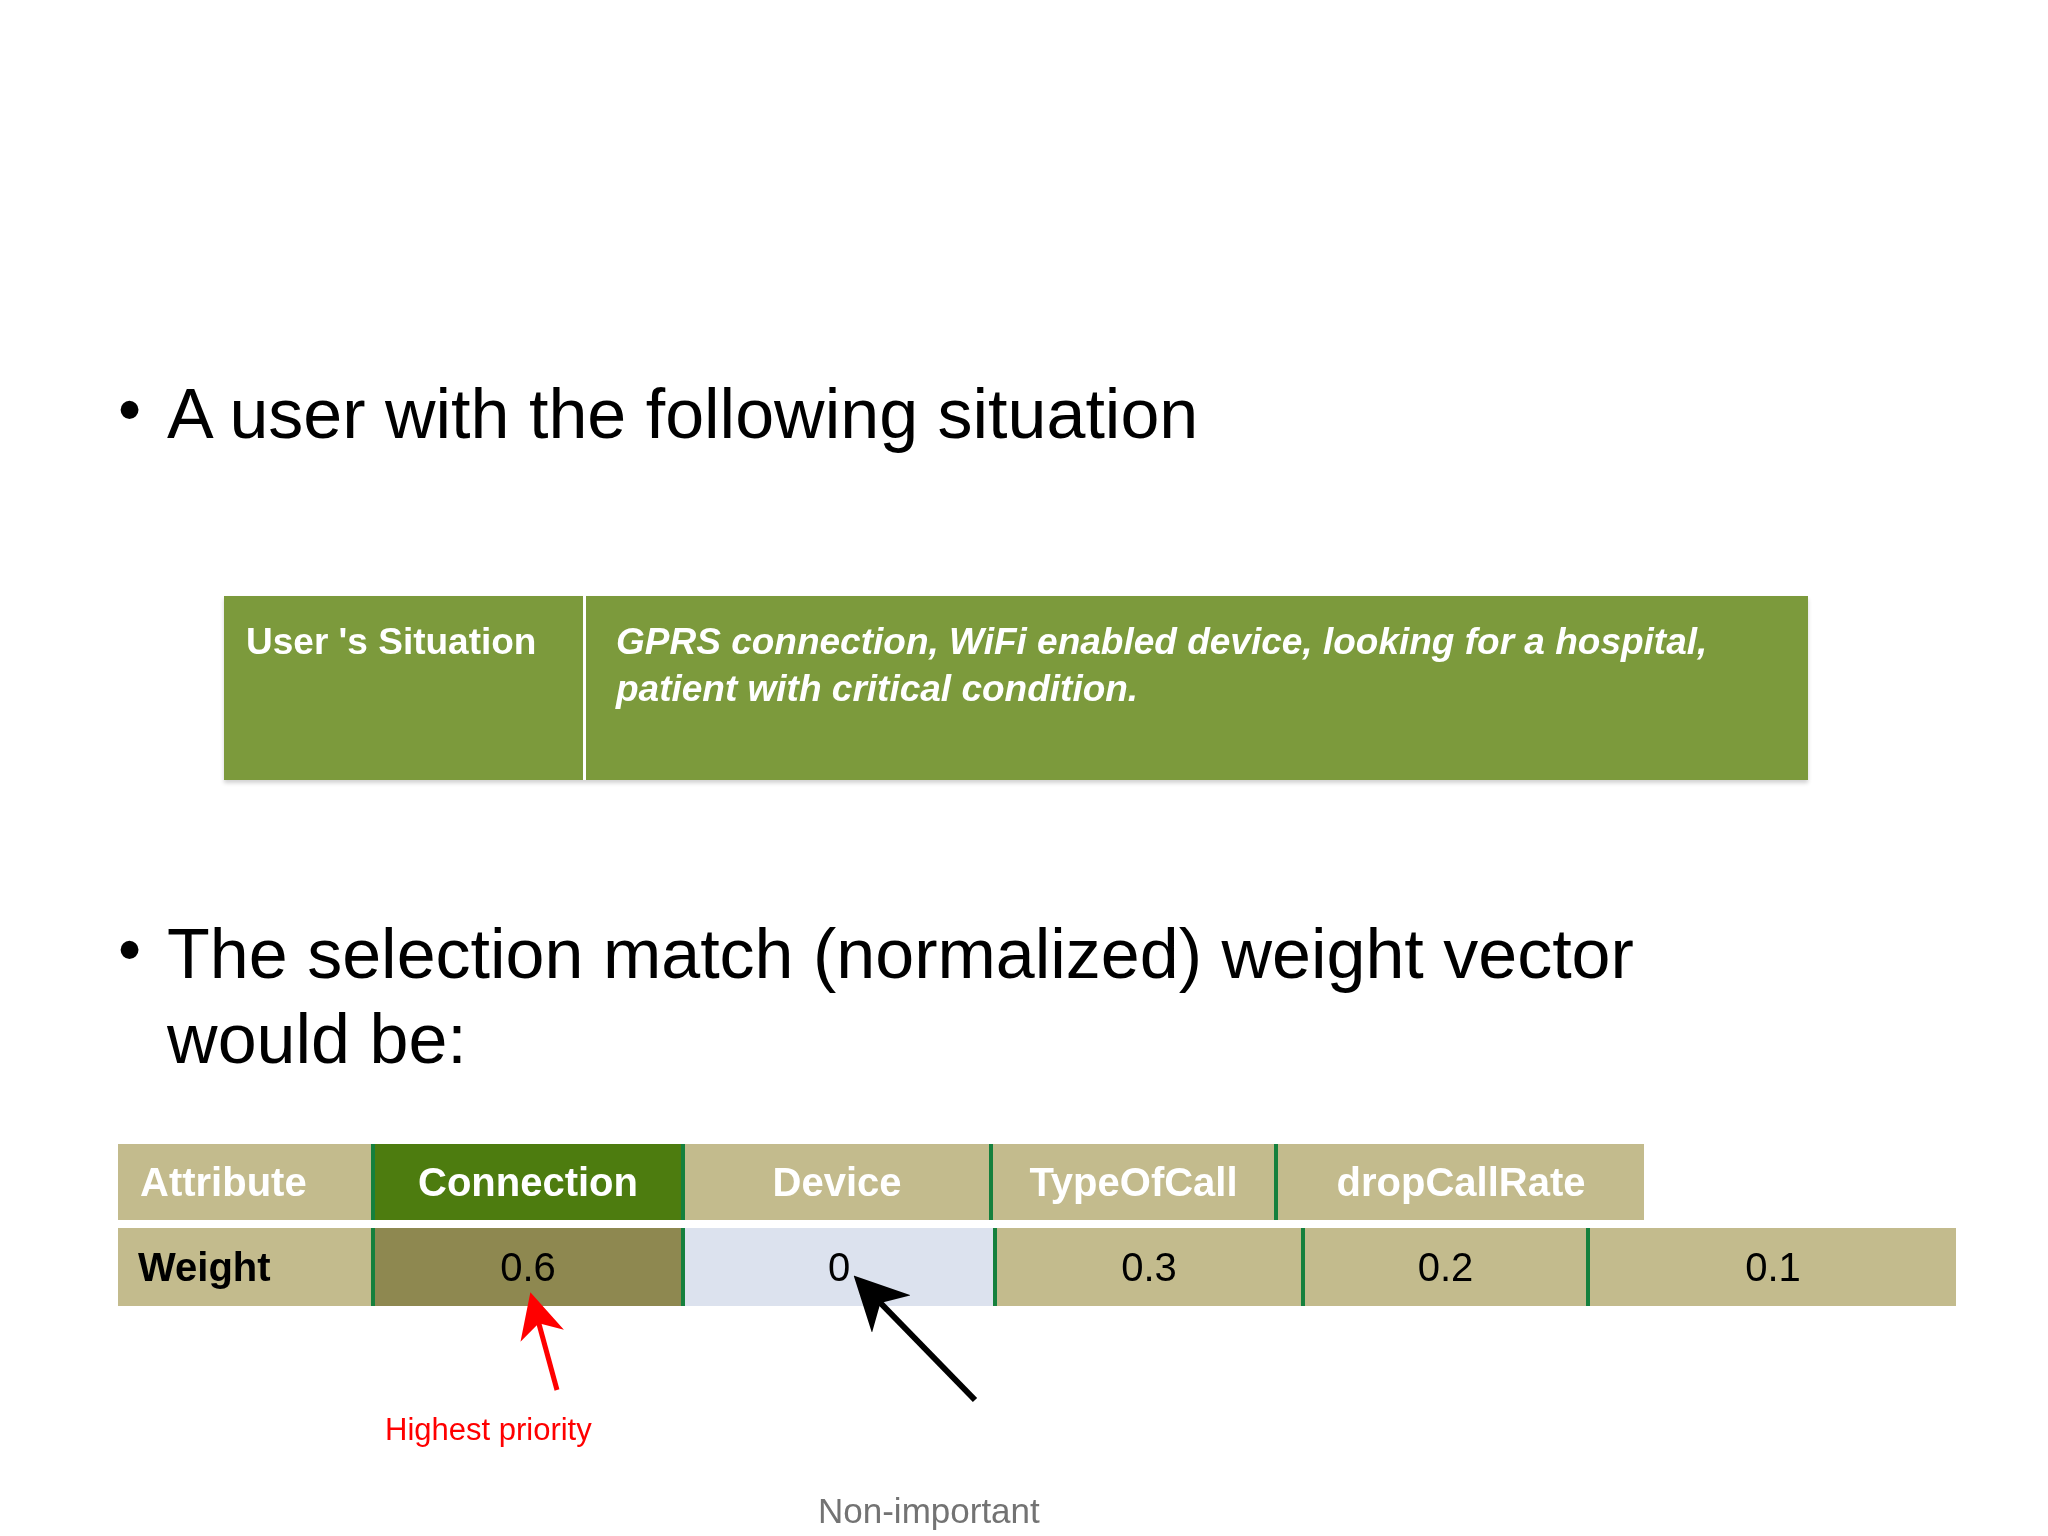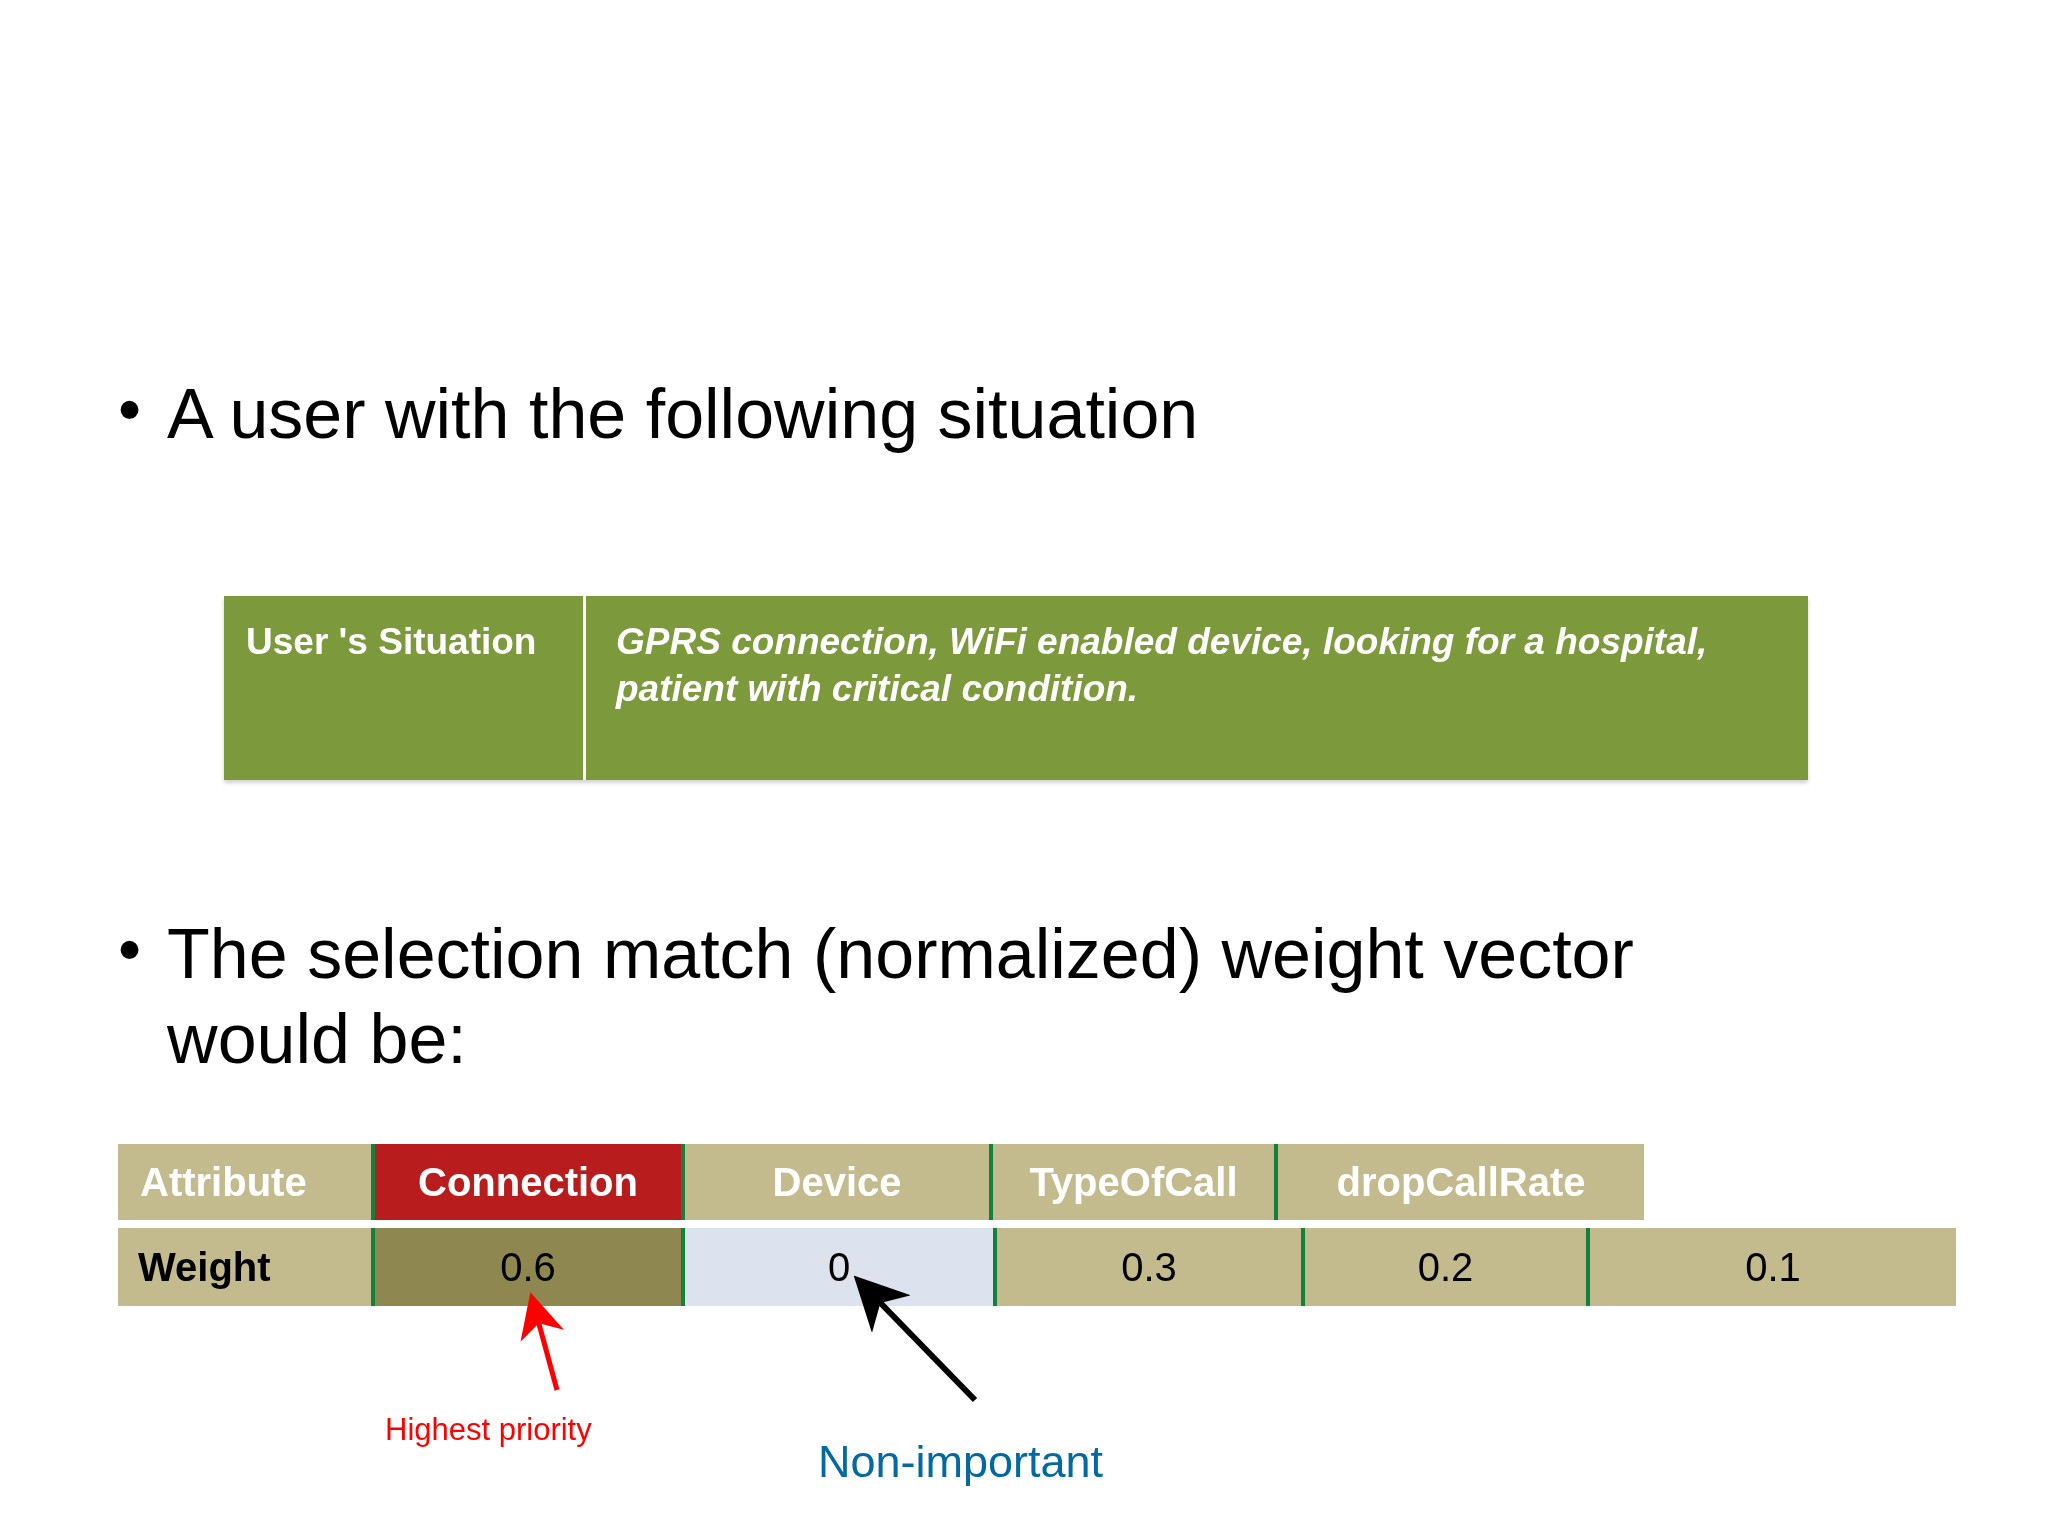--- a/index.html
+++ b/index.html
@@ -136,23 +136,23 @@
     font-weight: 400;
   }
   #ann-highest {
     left: 385px;
     top: 1412px;
     font-size: 31px;
     color: #ff0000;
   }
   #ann-nonimportant {
     left: 818px;
-    top: 1436px;
-    font-size: 45px;
-    color: #0369a1;
+    top: 1491px;
+    font-size: 35px;
+    color: #737373;
   }
   #arrow-layer {
     position: absolute;
     left: 0;
     top: 0;
     width: 2048px;
     height: 1536px;
     pointer-events: none;
   }
 </style>
@@ -173,21 +173,21 @@
   </div>
 
   <div class="bullet" id="bullet-2">
     <span class="dot">•</span>
     <span class="btext">The selection match (normalized) weight vector would be:</span>
   </div>
 
   <div id="weight-table">
     <div class="row header-row" id="wt-header">
         <div class="cell first-col" style="flex: 0 0 257px; background: rgb(195, 187, 141);">Attribute</div>
-        <div class="cell" style="flex: 0 0 310px; background: #b91c1c;">Connection</div>
+        <div class="cell" style="flex: 0 0 310px; background: #4d7c0f;">Connection</div>
         <div class="cell" style="flex: 0 0 308px; background: rgb(195, 187, 141);">Device</div>
         <div class="cell" style="flex: 0 0 285px; background: rgb(195, 187, 141);">TypeOfCall</div>
         <div class="cell" style="flex: 0 0 366px; background: rgb(195, 187, 141);">dropCallRate</div>
       </div>
     <div class="row spacer-row"></div>
     <div class="row data-row" id="wt-data">
         <div class="cell first-col" style="flex: 0 0 257px; background: rgb(195, 187, 141);">Weight</div>
         <div class="cell" style="flex: 0 0 310px; background: rgb(142, 136, 80);">0.6</div>
         <div class="cell" style="flex: 0 0 312px; background: rgb(220, 226, 238);">0</div>
         <div class="cell" style="flex: 0 0 308px; background: rgb(195, 187, 141);">0.3</div>

